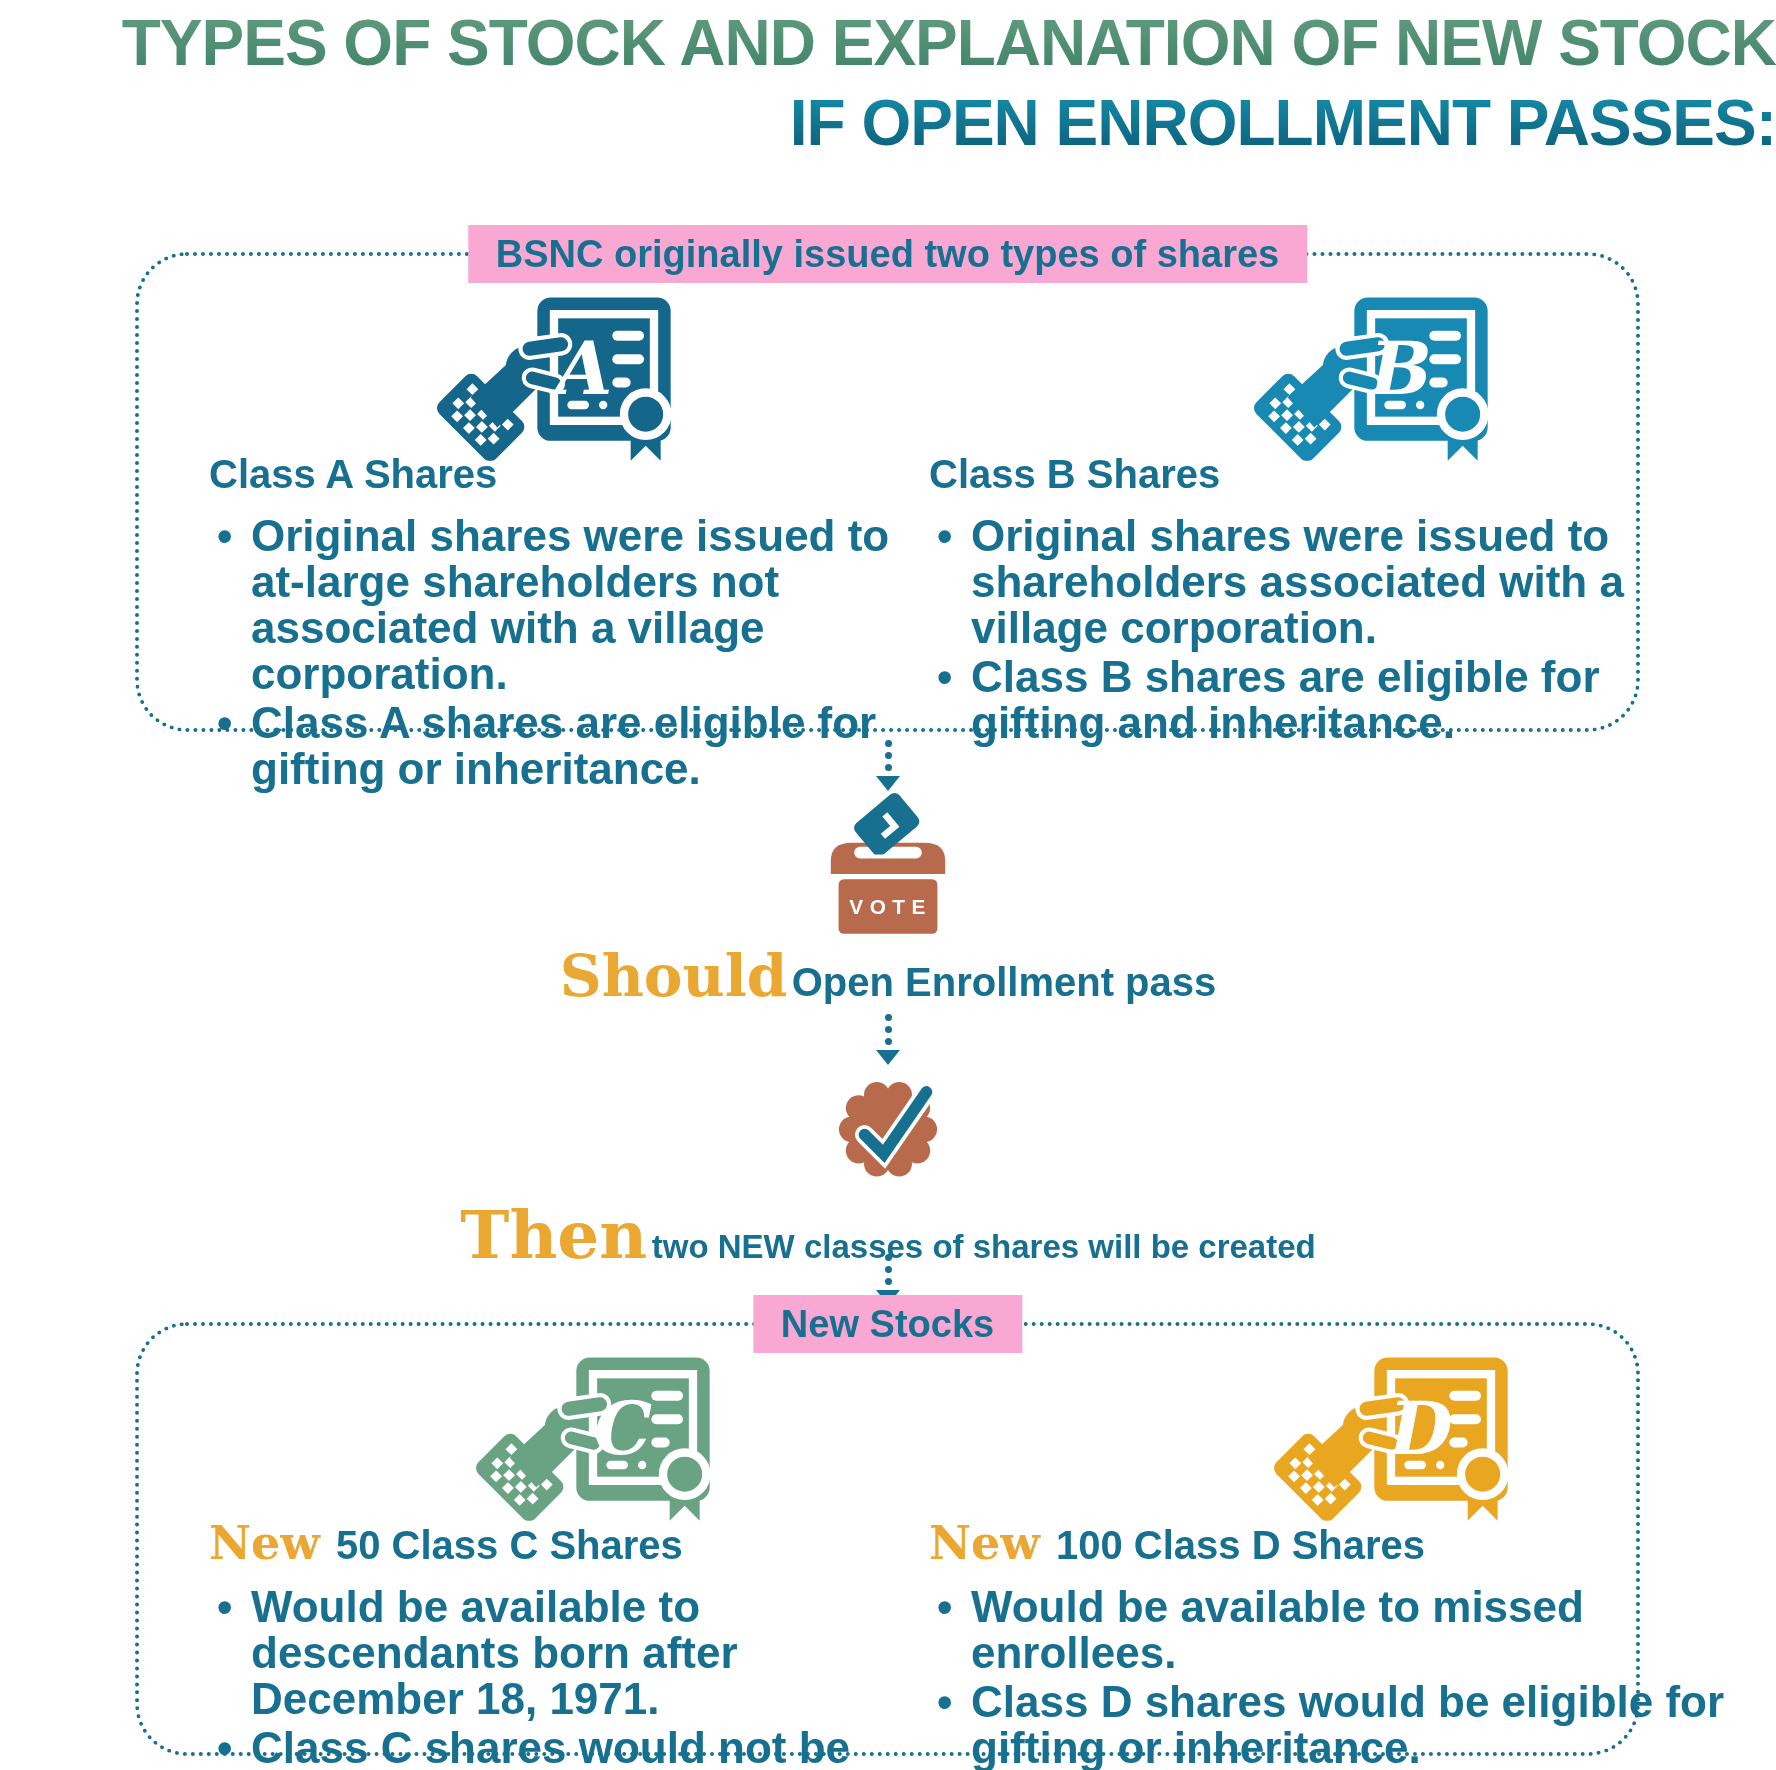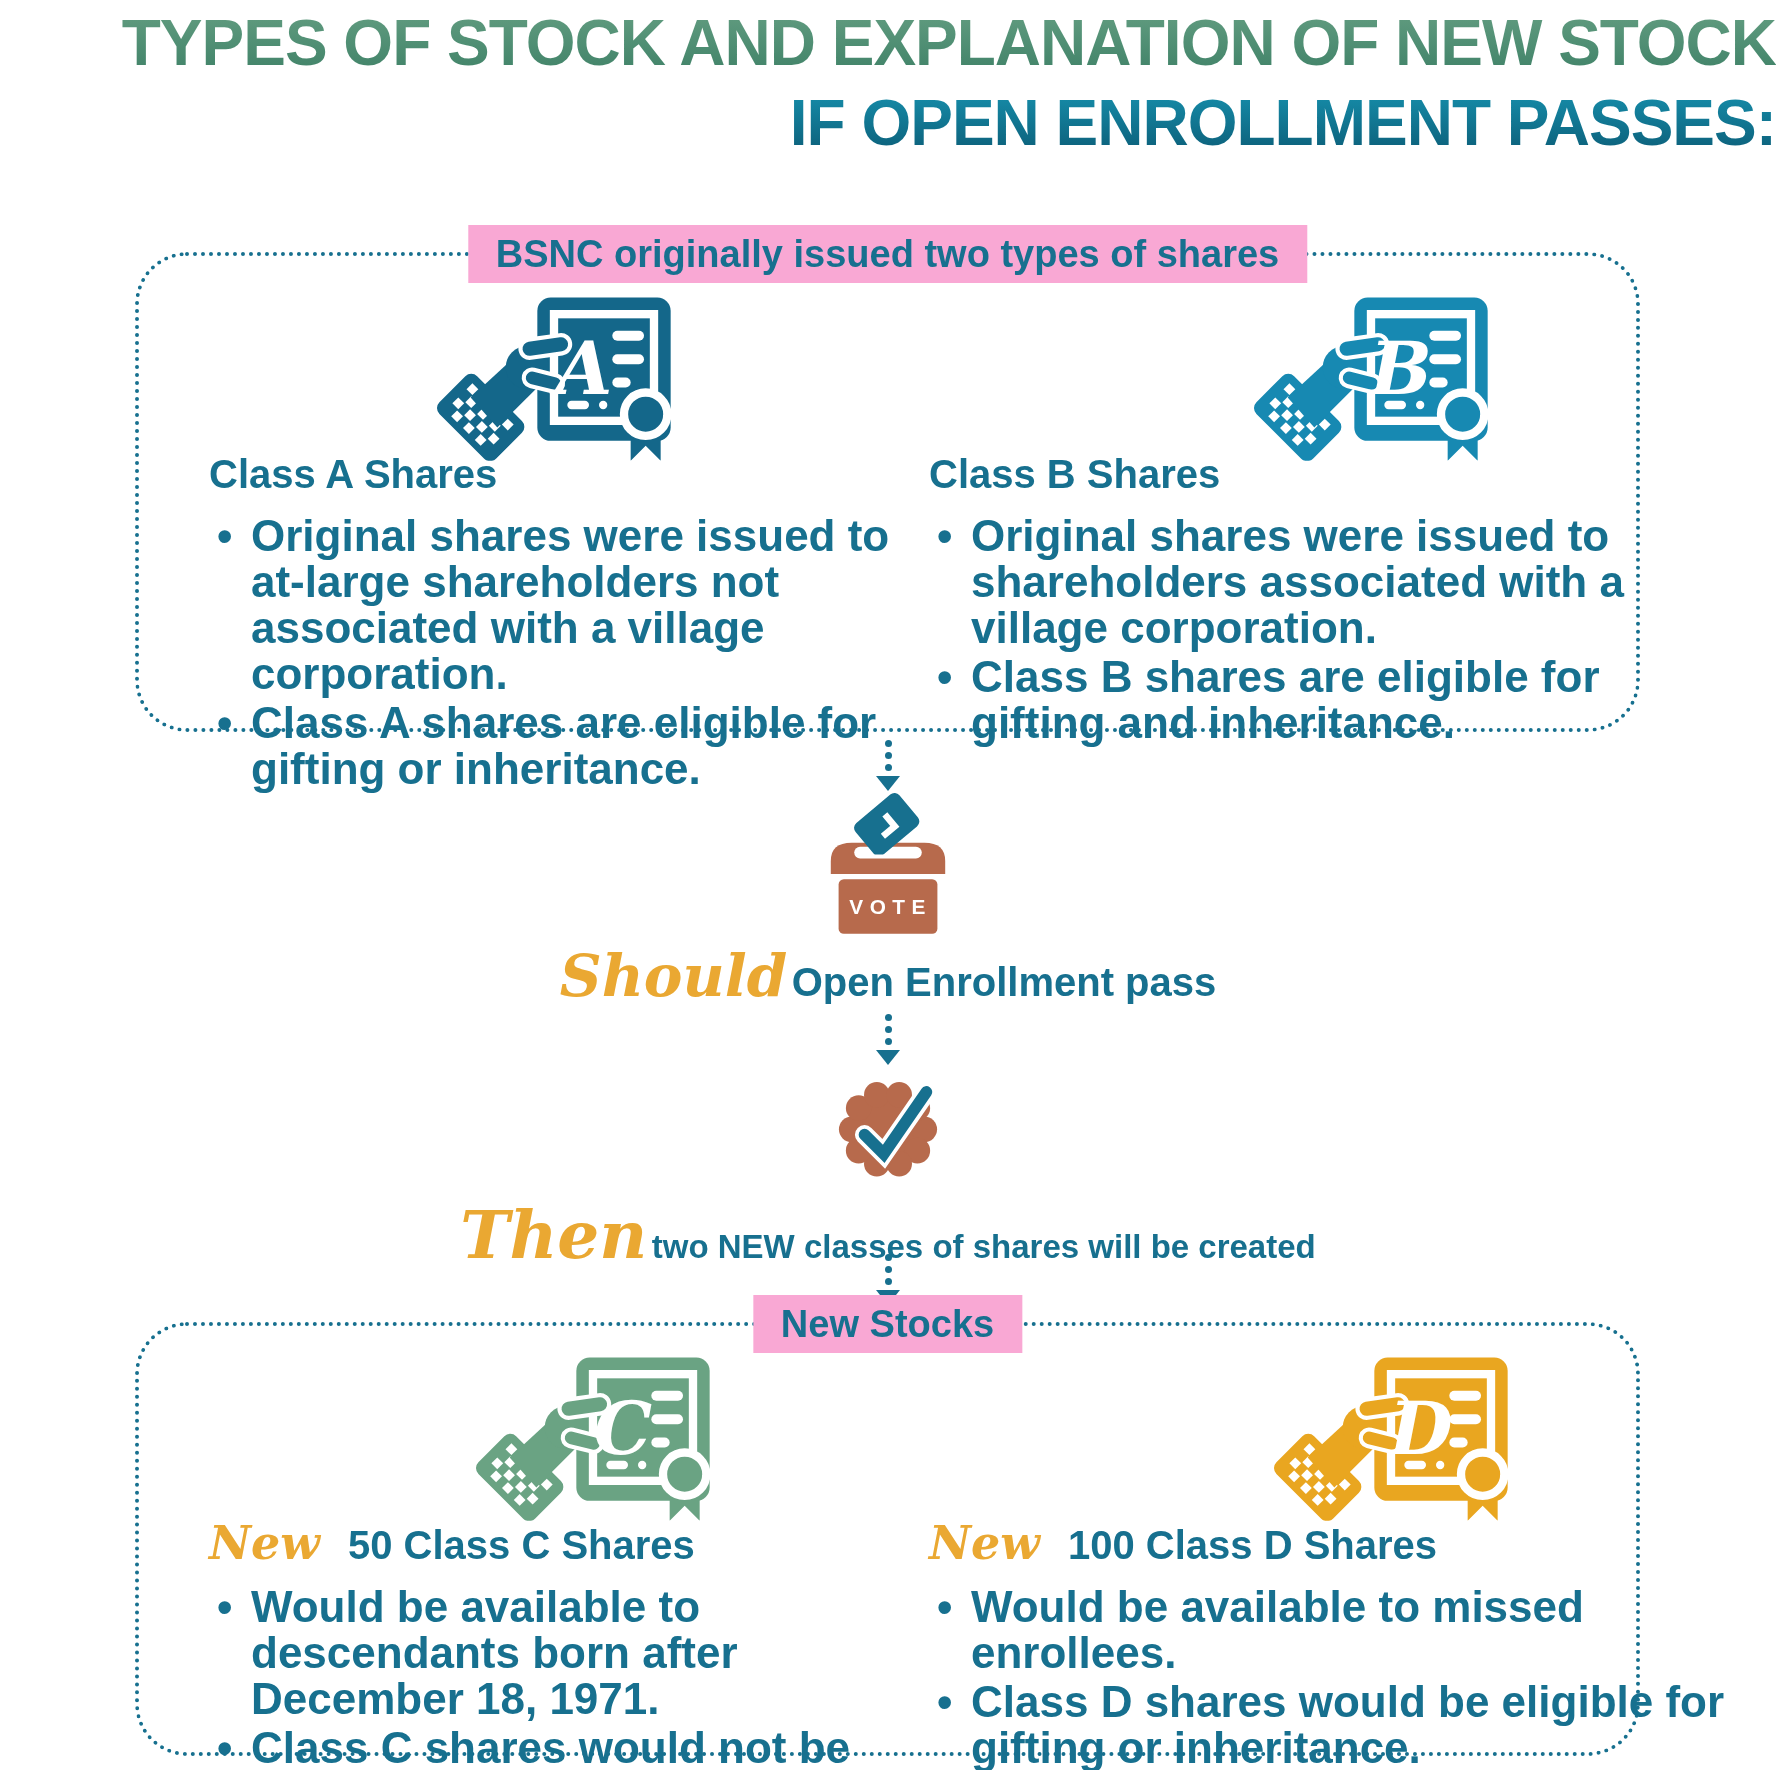--- a/index.html
+++ b/index.html
@@ -33,25 +33,25 @@
   
   .share-text{position:absolute;}
   .share-text h3{margin:0;font-size:40px;font-weight:bold;color:var(--teal-text,#17708f);}
   .share-text ul{list-style:none;margin:16px 0 0;padding:0;font-size:44px;line-height:46px;font-weight:bold;color:var(--teal-text,#17708f);}
   .share-text li{position:relative;padding-left:42px;margin-bottom:3px;}
   .share-text li::before{content:"\2022";position:absolute;left:8px;top:0;}
   .text-a{left:70px;top:196px;width:745px;}
   .text-b{left:790px;top:196px;width:810px;}
   .text-c{left:70px;top:194px;width:690px;}
   .text-d{left:790px;top:194px;width:810px;}
-  .newrow{display:flex;align-items:baseline;gap:28px;}
+  .newrow{display:flex;align-items:baseline;gap:16px;}
   .newrow .script{font-size:46px;line-height:46px;}
   
   .script{
-    font-family:"DejaVu Serif",serif;font-style:italic;font-weight:bold;
+    font-family:"DejaVu Serif",serif;font-weight:bold;
     color:var(--script-yellow,#eaa832);
   }
   
   .cert{position:absolute;width:250px;height:167px;}
   .icon-a{left:295px;top:38px;color:var(--class-a,#14678a);}
   .icon-b{left:1112px;top:38px;color:var(--class-b,#1789b2);}
   .icon-c{left:334px;top:28px;color:var(--class-c,#6aa383);}
   .icon-d{left:1132px;top:28px;color:var(--class-d,#e9a620);}
   .cert-letter{
     font-family:"DejaVu Serif",serif;font-style:italic;font-weight:bold;

